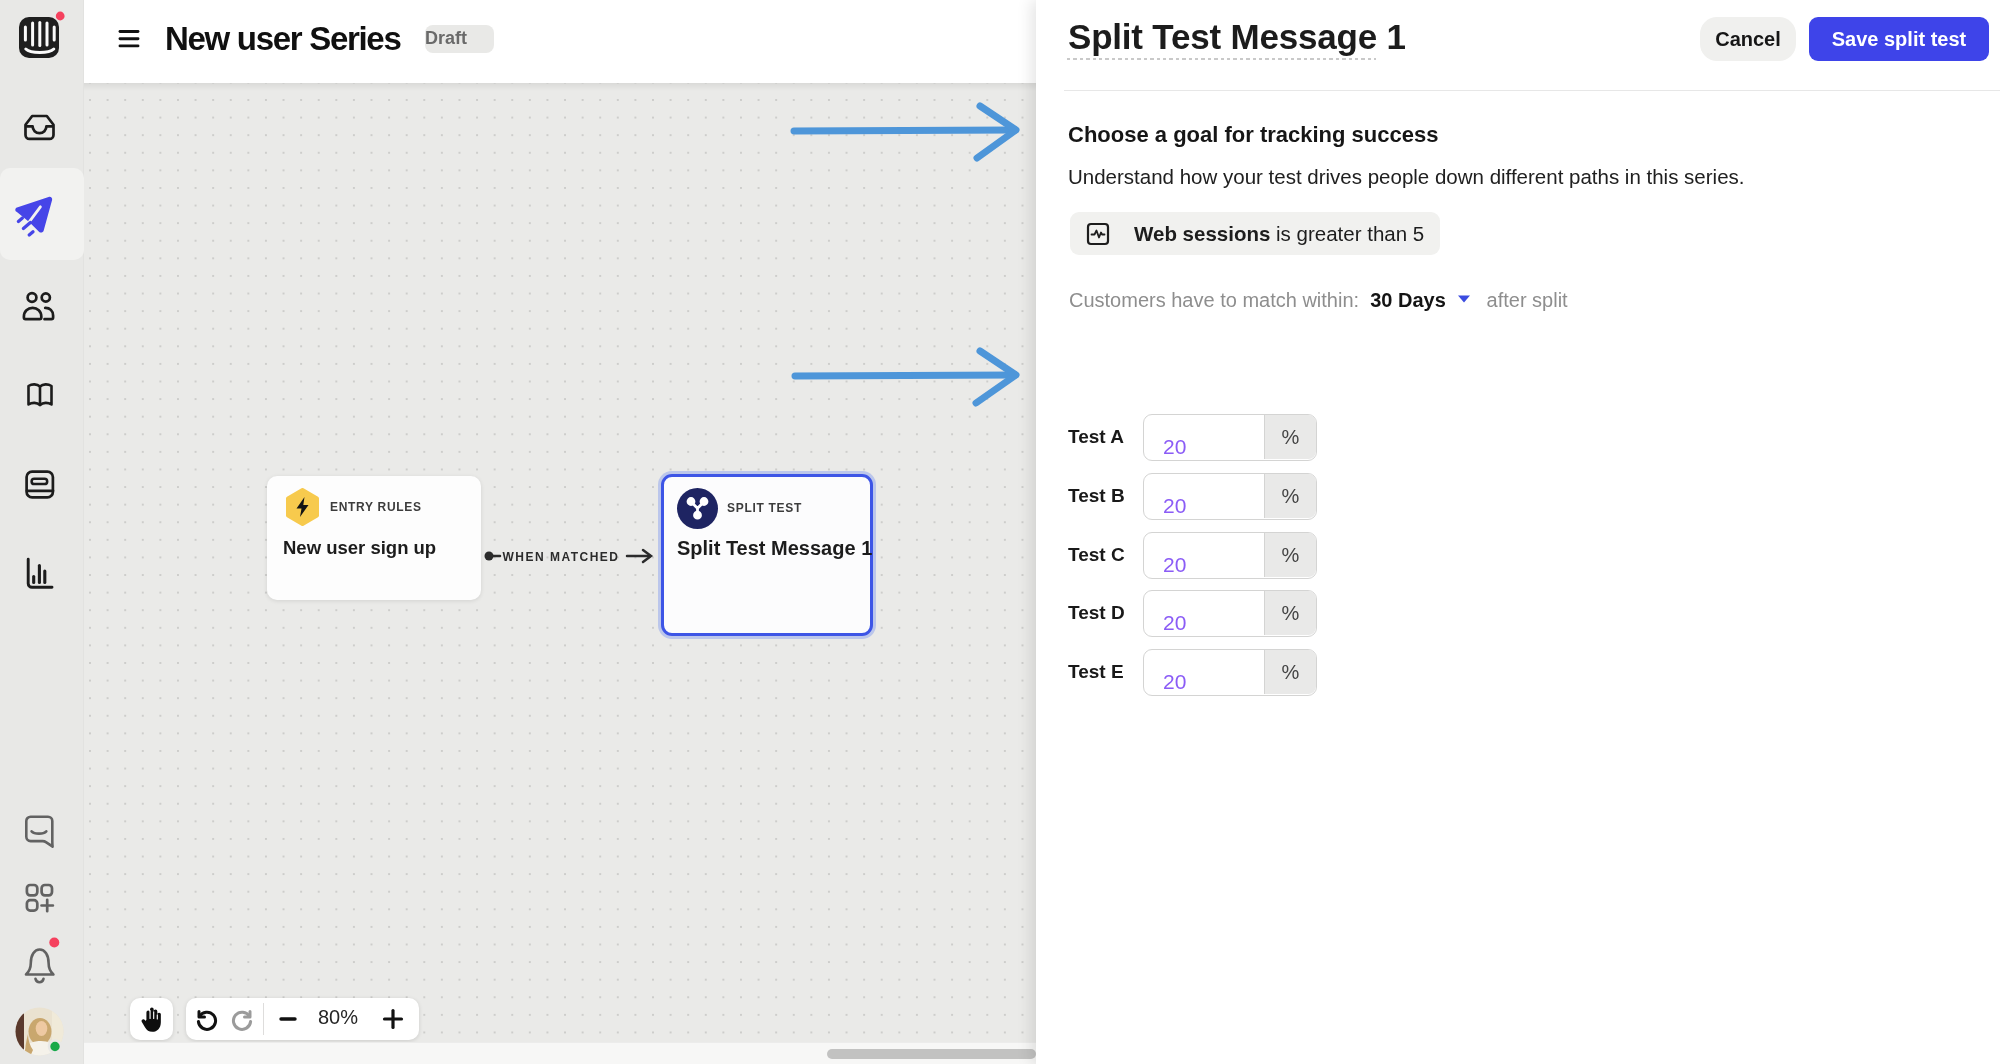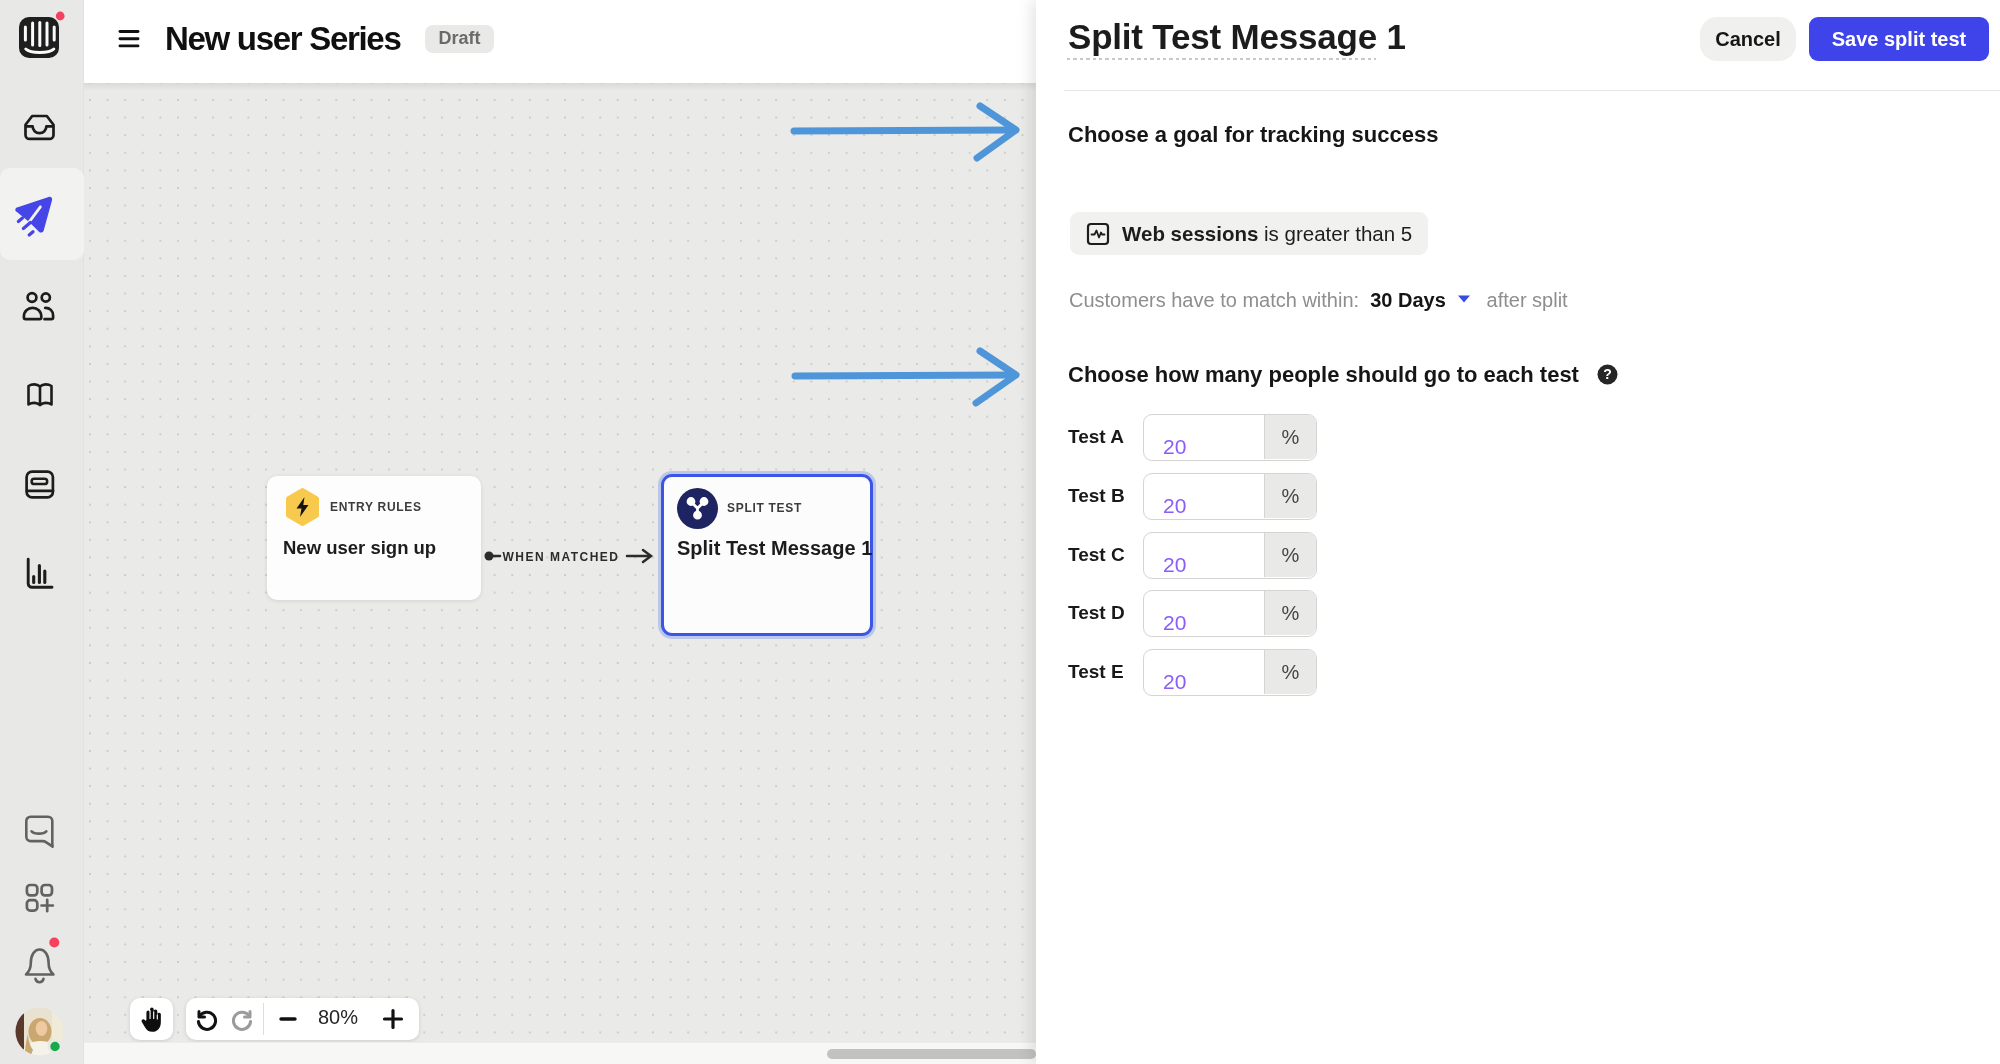--- a/index.html
+++ b/index.html
@@ -11,21 +11,21 @@
 #canvas { left:84px; top:83px; width:952px; height:959px; background:#eaeae8;
   background-image:radial-gradient(circle, #cdcdcb 1.15px, rgba(0,0,0,0) 1.35px);
   background-size:17.6px 17.6px; background-position:-2.8px 8.2px; }
 #topshadow { left:84px; top:83px; width:952px; height:8px;
   background:linear-gradient(to bottom, rgba(0,0,0,0.07), rgba(0,0,0,0)); }
 
 
 #topbar { left:84px; top:0; width:952px; height:83px; background:#fff; }
 #title { left:165px; top:20px; font-size:33px; font-weight:bold; color:#101010; letter-spacing:-1.3px; }
 #draft { left:425px; top:25px; width:69px; height:28px; background:#e9e9e7; border-radius:8px;
-  color:#6a6a6a; font-size:18px; font-weight:bold; text-align:center; line-height:27px; }
+  color:#6a6a6a; font-size:18px; font-weight:bold; line-height:27px; }
 
 
 #sidebar { left:0; top:0; width:84px; height:1064px; background:#e8e8e6; border-right:1px solid #e2e2e0; }
 #sbsel { left:0; top:168px; width:84px; height:92px; background:#f2f2f0; border-radius:10px; }
 
 
 .card { background:#fdfdfd; border-radius:10px; }
 #card1 { left:267px; top:476px; width:214px; height:124px; box-shadow:0 1px 4px rgba(0,0,0,0.10); }
 #card2 { left:661px; top:474px; width:212px; height:162px; background:#fcfcfd;
   border:3px solid #3d55e6; border-radius:11px; box-shadow:0 0 0 3px rgba(110,140,240,0.38); }
@@ -51,21 +51,21 @@
 #btn-cancel { left:664px; top:17px; width:96px; height:44px; background:#f0f0ee; border-radius:17px;
   font-size:20px; font-weight:bold; color:#161616; text-align:center; line-height:44px; }
 #btn-save { left:773px; top:17px; width:180px; height:44px; background:#3e44e9; border-radius:9px;
   font-size:20px; font-weight:bold; color:#fff; text-align:center; line-height:44px; }
 #pdiv { left:28px; top:90px; width:936px; border-top:1px solid #e7e7e7; }
 .h1 { font-size:22px; font-weight:bold; color:#161616; }
 #ph1 { left:32px; top:122px; }
 #pbody { left:32px; top:164.5px; font-size:20.5px; color:#202020; }
 #chip { left:34px; top:212px; height:43px; background:#f1f1ef; border-radius:9px;
   display:flex; align-items:center; padding:0 16px; }
-#chip .t { font-size:20.5px; color:#1d1d1d; margin-left:12px; }
+#chip .t { font-size:20.5px; color:#1d1d1d; margin-left:24px; }
 #matchrow { left:33px; top:289px; font-size:20px; color:#8e8e8e; }
 #ph2 { left:32px; top:361.5px; }
 .tlabel { font-size:19px; font-weight:bold; color:#191919; }
 .igroup { left:107px; width:174px; height:47px; border:1.5px solid #d4d4d3; border-radius:9px; background:#fff; }
 .ival { position:absolute; left:19px; top:20px; font-size:21px; color:#8b5cf6; }
 .isuf { position:absolute; right:0; top:0; width:52px; height:44px; background:#e9e9e8;
   border-left:1.5px solid #d4d4d3; border-radius:0 7.5px 7.5px 0; color:#454545; font-size:20px;
   text-align:center; line-height:44px; }
 </style>
 </head>
@@ -268,41 +268,36 @@
 </svg>
 
 <div class="abs" id="panel">
   <div class="abs" id="ptitle">Split Test Message 1</div>
   <div class="abs" id="pdash"></div>
   <div class="abs" id="btn-cancel">Cancel</div>
   <div class="abs" id="btn-save">Save split test</div>
   <div class="abs" id="pdiv"></div>
 
   <div class="abs h1" id="ph1">Choose a goal for tracking success</div>
+  <div class="abs" id="pbody">Understand how your test drives people down different paths in this series.</div>
 
   <div class="abs" id="chip">
     <svg width="24" height="24" viewBox="0 0 24 24">
       <rect x="2" y="2" width="20" height="20" rx="3" fill="none" stroke="#1d1d1d" stroke-width="2.2"></rect>
       <path d="M5.5,12.5 h3 l2,-4 l2.5,7 l2,-5 l1,2 h2.5" fill="none" stroke="#1d1d1d" stroke-width="1.8" stroke-linejoin="round" stroke-linecap="round"></path>
     </svg>
     <span class="t"><b>Web sessions</b> is greater than 5</span>
   </div>
 
   <div class="abs" id="matchrow">Customers have to match within:&nbsp;&nbsp;<span style="color:#141414;font-weight:bold;">30 Days</span>
     <svg width="16" height="12" viewBox="0 0 16 12" style="margin:0 3px 2px 5px;">
         <path d="M2,2.5 L8,9.5 L14,2.5 Z" fill="#3b4ce0"></path>
       </svg>
     &nbsp;after split</div>
 
-  <div class="abs h1" id="ph2">Choose how many people should go to each test&nbsp;&nbsp;
-    <svg width="21" height="21" viewBox="0 0 21 21" style="vertical-align:-3px;">
-      <circle cx="10.5" cy="10.5" r="10" fill="#262626"></circle>
-      <text x="10.5" y="15.2" text-anchor="middle" font-size="14" font-weight="bold" fill="#fff" font-family="Liberation Sans, sans-serif">?</text>
-    </svg>
-  </div>
 
   <div class="abs tlabel" style="left:32px;top:426px;">Test A</div>
   <div class="abs igroup" style="top:414px;">
       <div class="ival">20</div>
       <div class="isuf">%</div>
     </div>
   <div class="abs tlabel" style="left:32px;top:485px;">Test B</div>
   <div class="abs igroup" style="top:473px;">
       <div class="ival">20</div>
       <div class="isuf">%</div>

